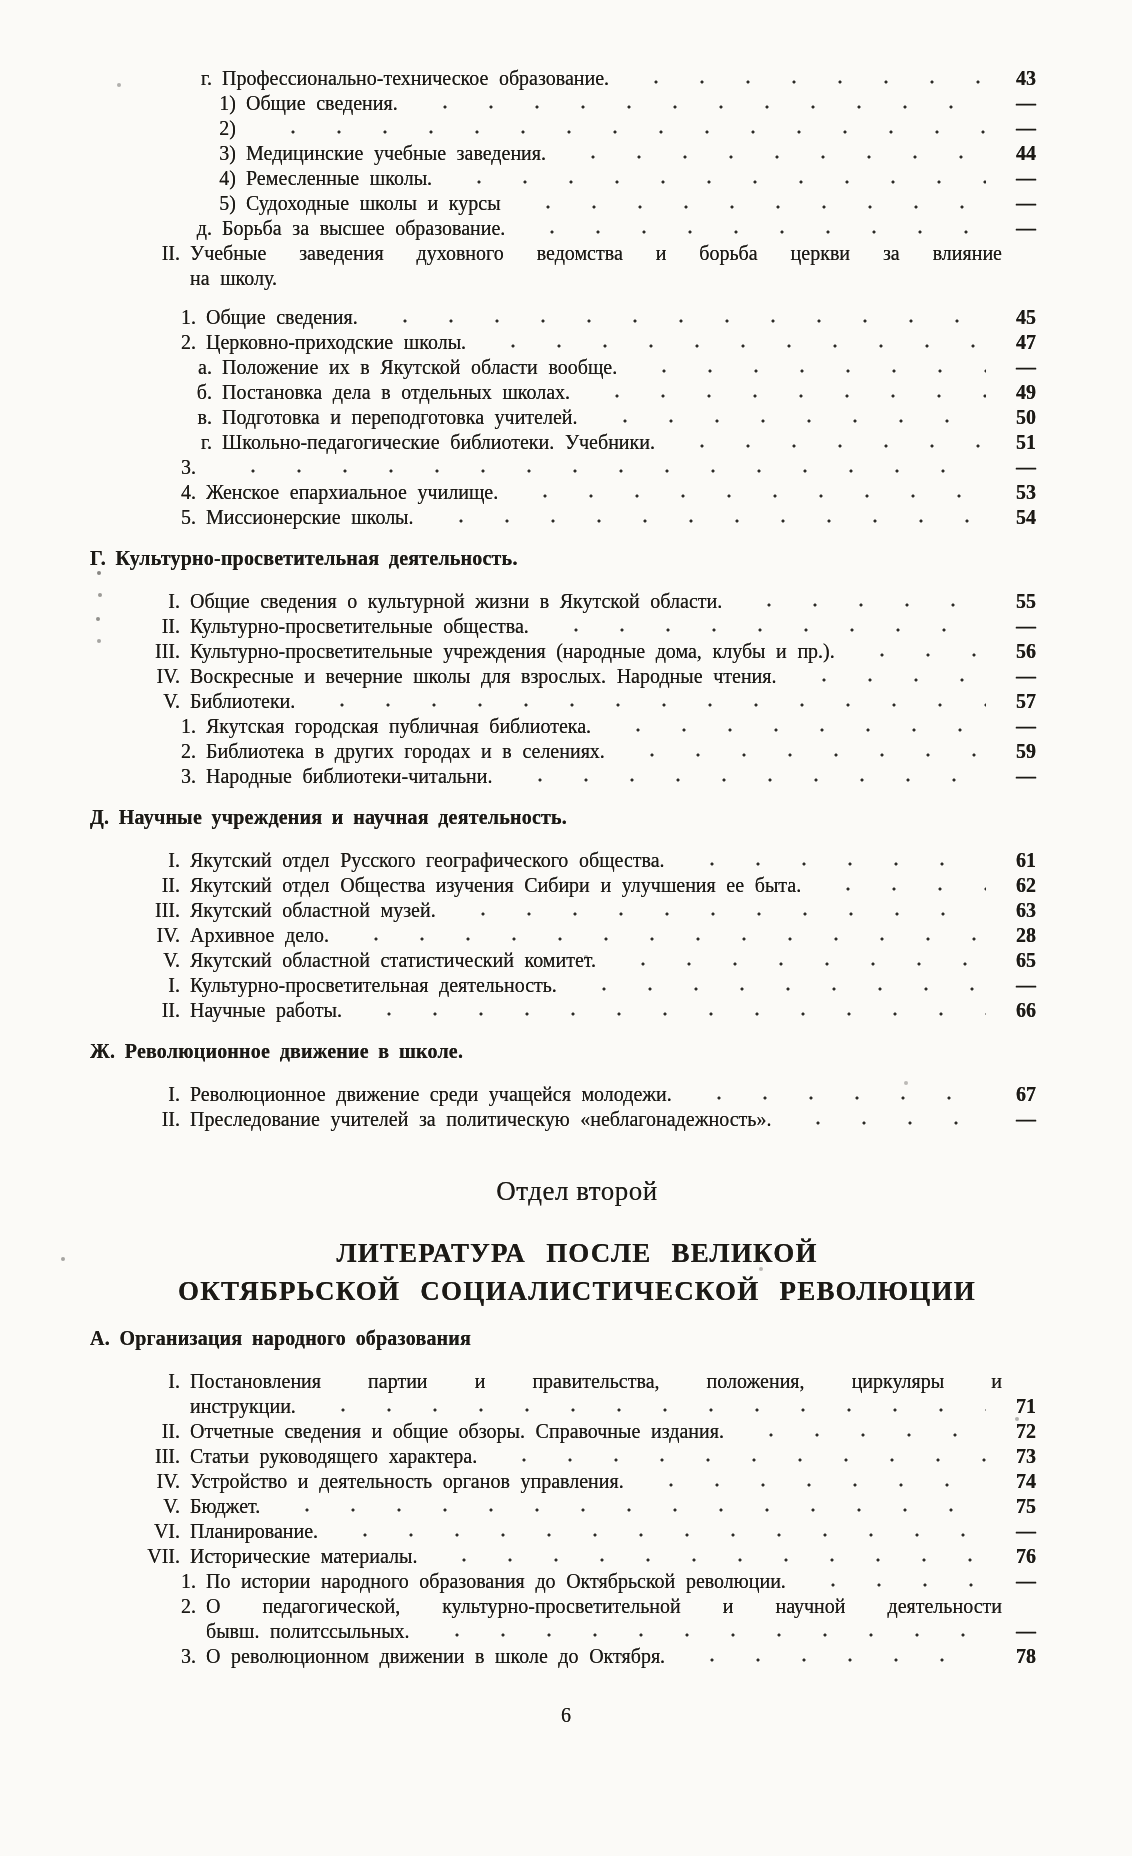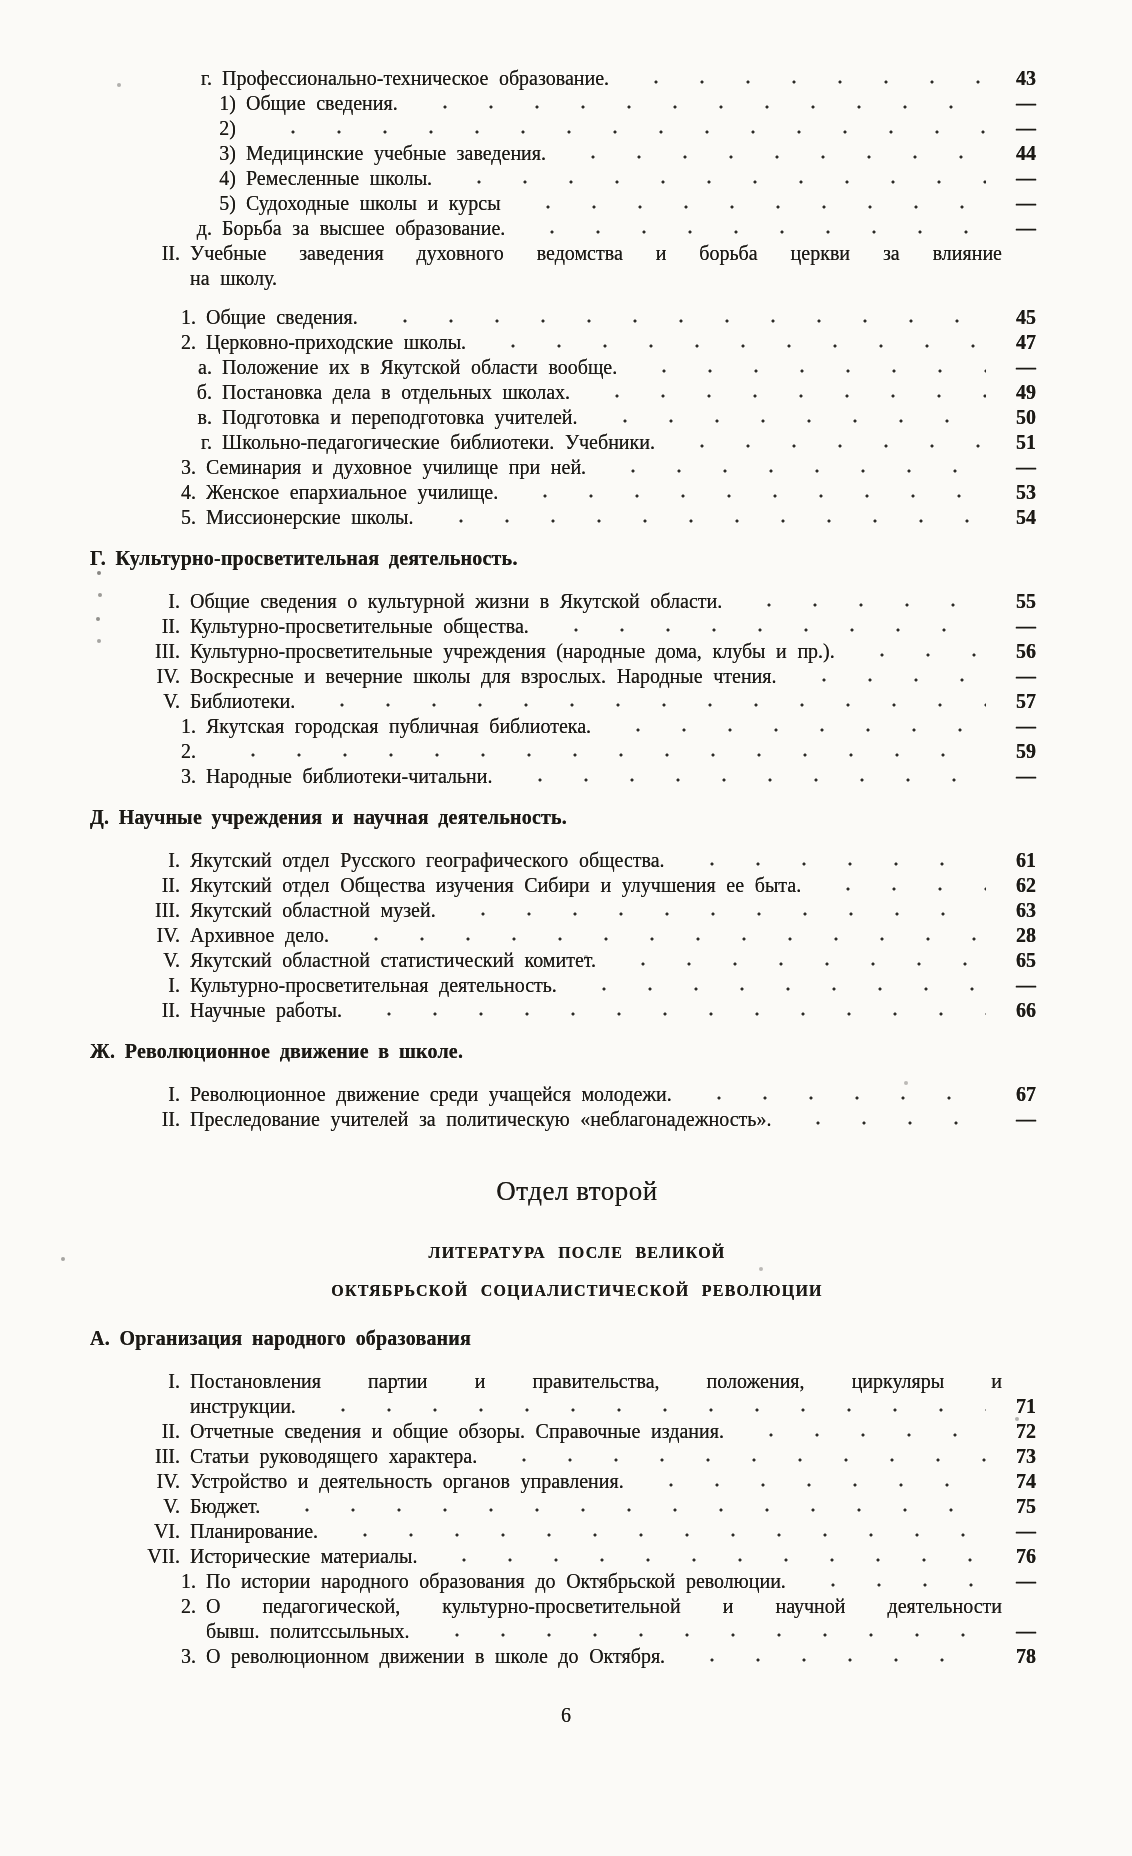--- a/index.html
+++ b/index.html
@@ -78,21 +78,21 @@
   .center-italic {
     margin: 42px 0 26px 0;
     text-align: center;
     font-size: 27px;
     line-height: 34px;
     letter-spacing: 0.5px;
   }
   .center-title {
     text-align: center;
     font-weight: 700;
-    font-size: 16px;
+    font-size: 27px;
     line-height: 38px;
     letter-spacing: 1.2px;
     word-spacing: 0.45em;
   }
   .footer-folio {
     margin-top: 34px;
     text-align: center;
     font-size: 20px;
     line-height: 25px;
   }
@@ -202,21 +202,20 @@
         <span class="page">50</span>
       </div>
       <div class="row lvl2l">
         <span class="num">г.</span>
         <span class="text">Школьно-педагогические библиотеки. Учебники.</span>
         <span class="leader"></span>
         <span class="page">51</span>
       </div>
       <div class="row lvl2">
         <span class="num">3.</span>
-        <span class="text">Семинария и духовное училище при ней.</span>
         <span class="leader"></span>
         <span class="page">—</span>
       </div>
       <div class="row lvl2">
         <span class="num">4.</span>
         <span class="text">Женское епархиальное училище.</span>
         <span class="leader"></span>
         <span class="page">53</span>
       </div>
       <div class="row lvl2">
@@ -257,20 +256,21 @@
         <span class="page">57</span>
       </div>
       <div class="row lvl2">
         <span class="num">1.</span>
         <span class="text">Якутская городская публичная библиотека.</span>
         <span class="leader"></span>
         <span class="page">—</span>
       </div>
       <div class="row lvl2">
         <span class="num">2.</span>
+        <span class="text">Библиотека в других городах и в селениях.</span>
         <span class="leader"></span>
         <span class="page">59</span>
       </div>
       <div class="row lvl2">
         <span class="num">3.</span>
         <span class="text">Народные библиотеки-читальни.</span>
         <span class="leader"></span>
         <span class="page">—</span>
       </div>
       <div class="heading">Д. Научные учреждения и научная деятельность.</div>

